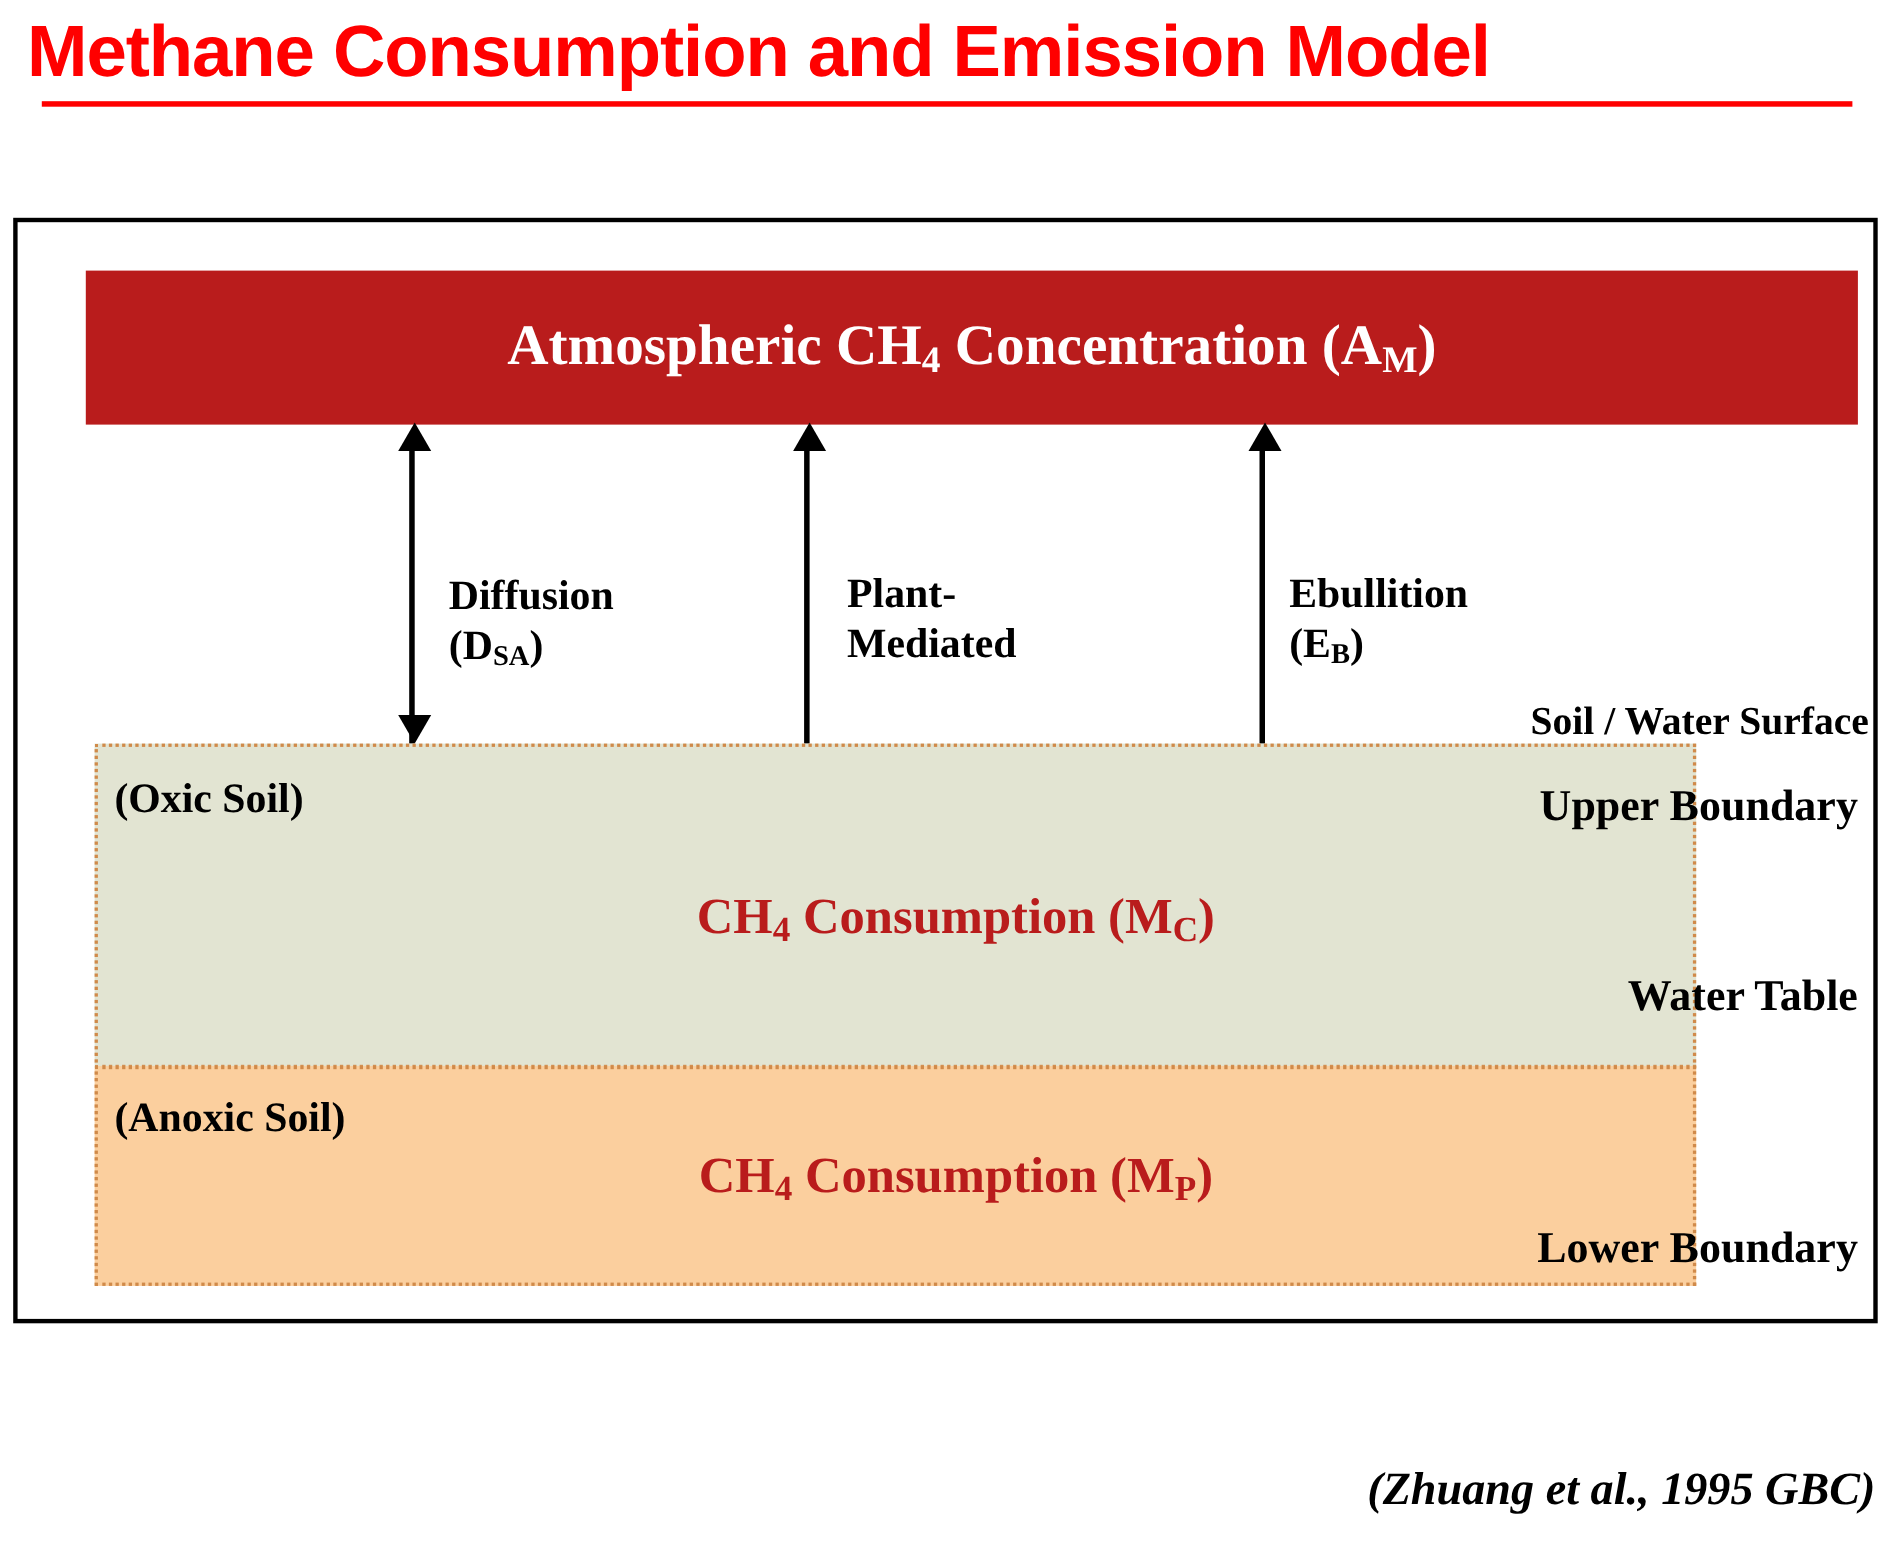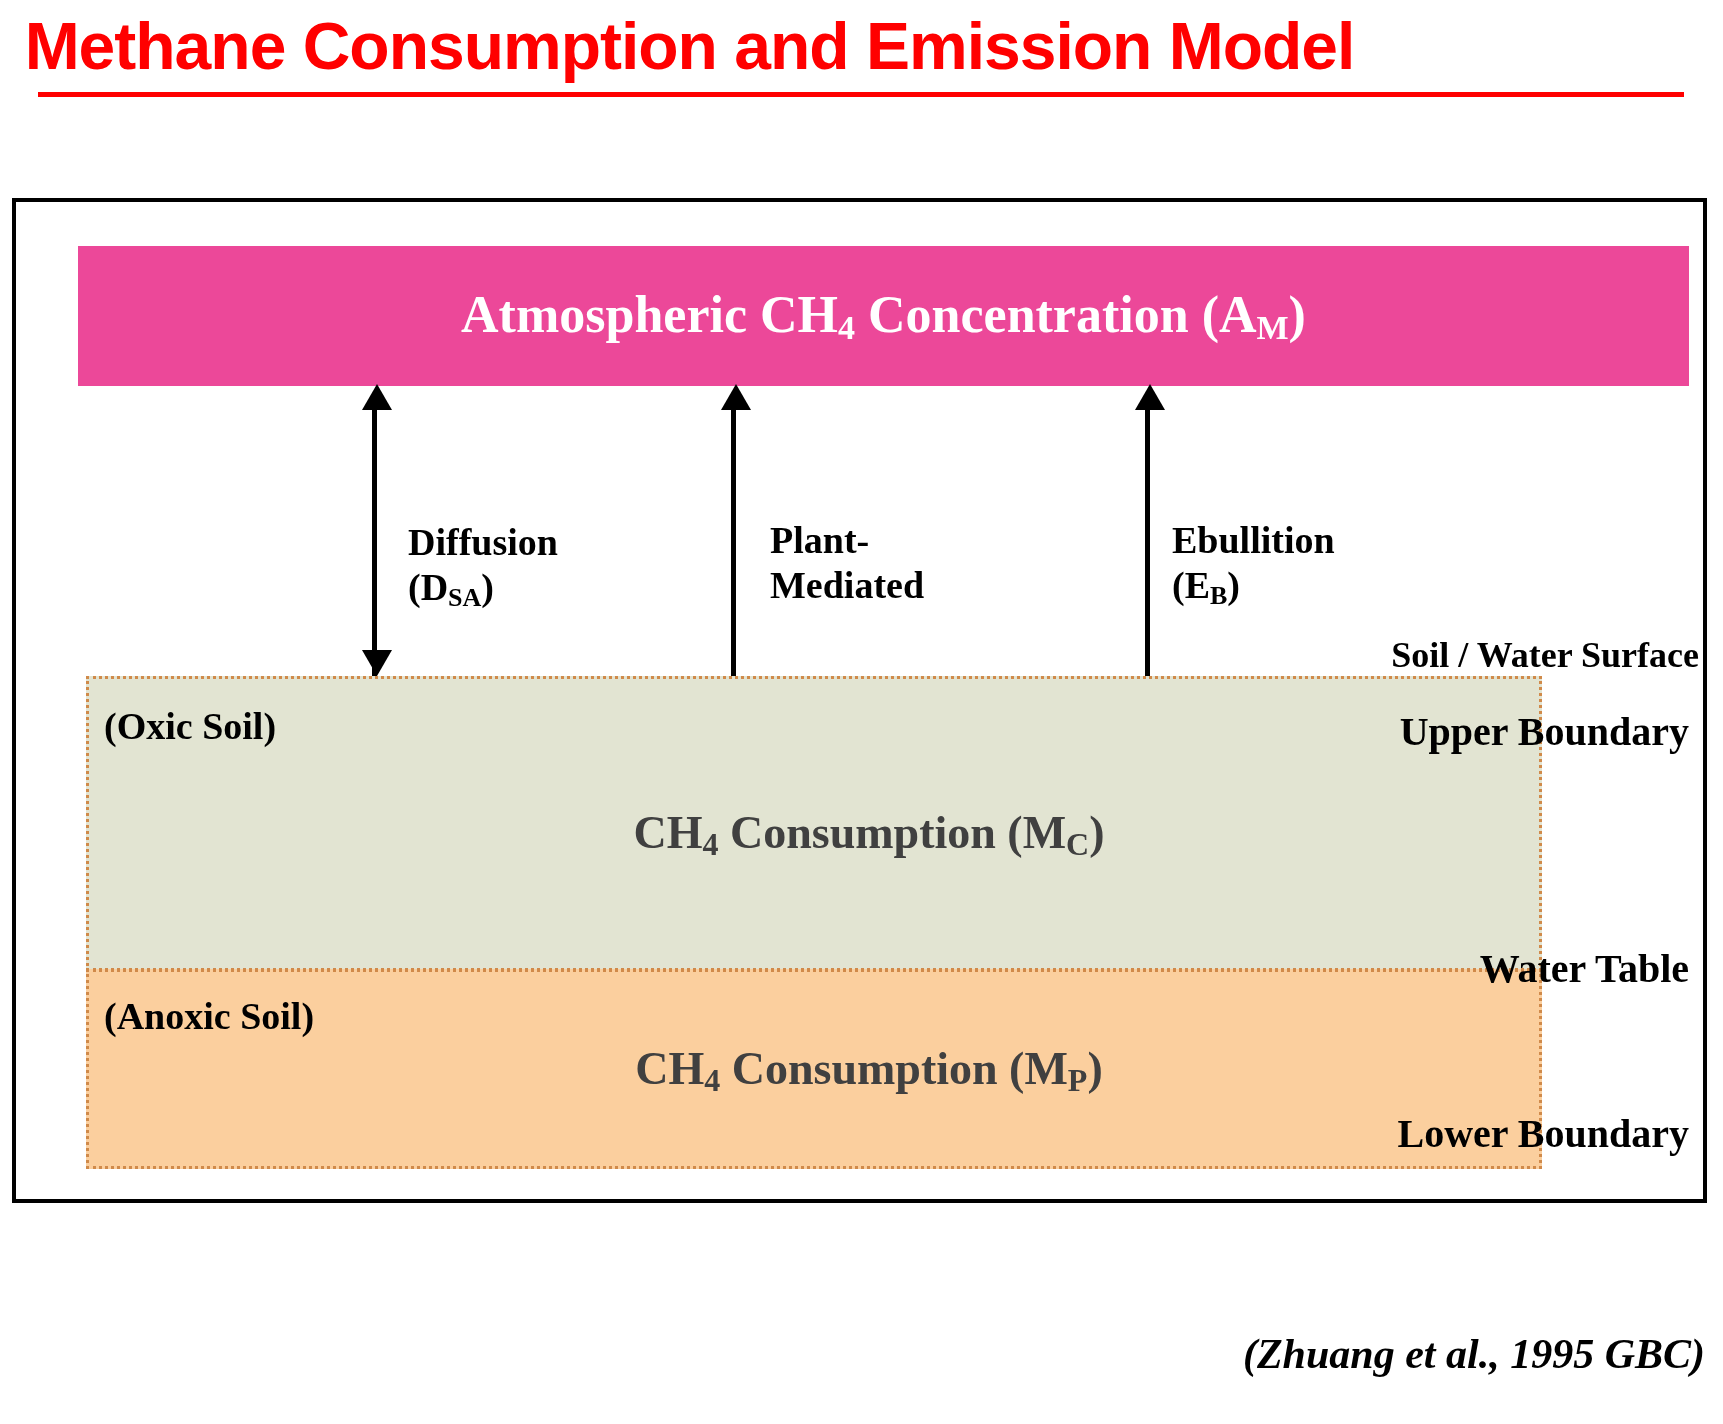--- a/index.html
+++ b/index.html
@@ -50,21 +50,21 @@
     background: #ffffff;
   }
 
   
   .atmos-box {
     position: absolute;
     left: 78px;
     top: 246px;
     width: 1611px;
     height: 140px;
-    background: #ec4899;
+    background: #b91c1c;
     display: flex;
     align-items: center;
     justify-content: center;
   }
   .atmos-label {
     color: #ffffff;
     font-family: "Liberation Serif", serif;
     font-weight: bold;
     font-size: 52px;
     white-space: nowrap;
@@ -106,40 +106,40 @@
   .oxic-tag  { left: 104px; top: 704px; }
   .anoxic-tag{ left: 104px; top: 994px; }
 
   .layer-main {
     position: absolute;
     width: 1566px;
     left: 86px;
     text-align: center;
     font-weight: bold;
     font-size: 46px;
-    color: #404040;
+    color: #b91c1c;
     white-space: nowrap;
   }
   .consumption-main { top: 806px; }
   .production-main  { top: 1042px; }
   .layer-main sub { font-size: 32px; vertical-align: -0.22em; }
 
   
   .right-label {
     position: absolute;
     right: 34px;
     font-weight: bold;
     font-size: 40px;
     color: #000000;
     white-space: nowrap;
     text-align: right;
   }
   .soil-surface-label { top: 634px; right: 24px; font-size: 36px; }
   .upper-boundary-label { top: 708px; }
-  .water-table-label { top: 945px; }
+  .water-table-label { top: 881px; }
   .lower-boundary-label { top: 1110px; }
 
   
   .arrow-line {
     position: absolute;
     width: 5px;
     background: #000000;
   }
   .arrow-head {
     position: absolute;

